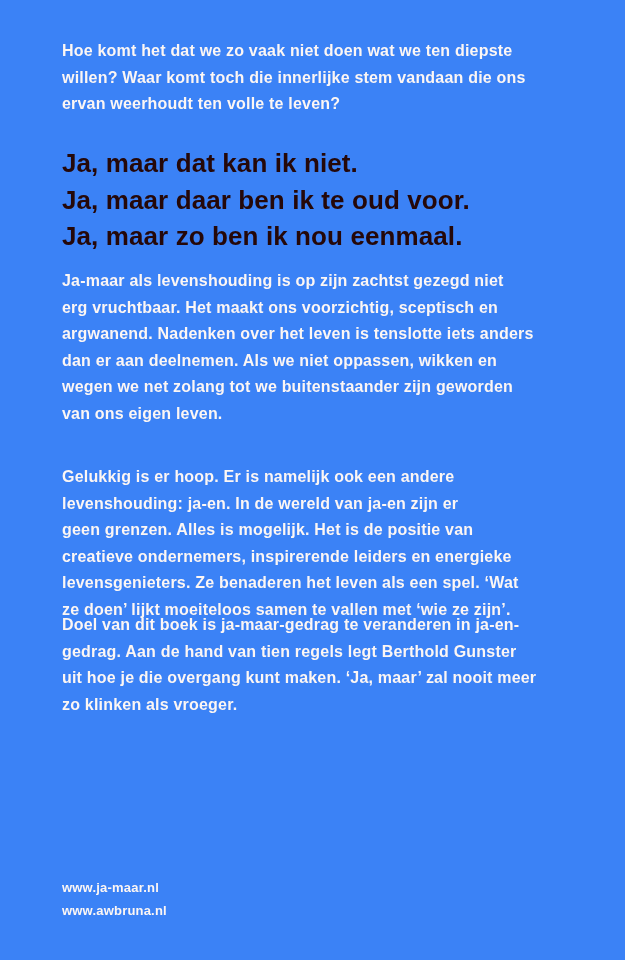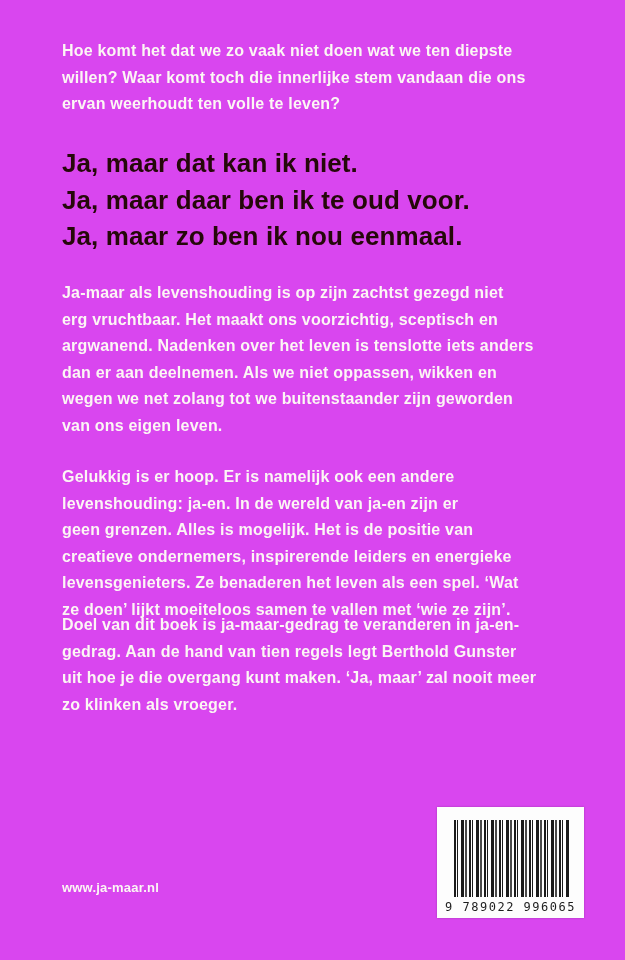--- a/index.html
+++ b/index.html
@@ -26,21 +26,21 @@
     font-size: 16px;
     line-height: 26.5px;
   }
   .intro { top: 38px; }
   .headline {
     top: 145px;
     font-size: 26px;
     line-height: 36.5px;
     letter-spacing: 0.1px;
   }
-  .para2 { top: 280px; }
+  .para2 { top: 268px; }
   .para3 { top: 464px; }
   .para4 { top: 612px; }
   .websites {
     position: absolute;
     left: 62px;
     top: 876px;
     font-size: 13px;
     line-height: 23px;
     letter-spacing: 0.2px;
   }
@@ -81,21 +81,21 @@
     font-weight: normal;
     font-size: 12px;
     letter-spacing: 1.5px;
     color: #1d1d1d;
     white-space: nowrap;
   }
 </style>
 </head>
 <body>
 
-<div class="cover" style="background: #d946ef; color: rgb(252, 246, 244); text-decoration: underline;">
+<div class="cover" style="background: #3b82f6; color: rgb(252, 246, 244); text-decoration: underline;">
 
   <div class="textblock body-text intro">Hoe komt het dat we zo vaak niet doen wat we ten diepste
 willen? Waar komt toch die innerlijke stem vandaan die ons
 ervan weerhoudt ten volle te leven?</div>
 
   <div class="textblock headline" style="color: rgb(37, 8, 9);">Ja, maar dat kan ik niet.
 Ja, maar daar ben ik te oud voor.
 Ja, maar zo ben ik nou eenmaal.</div>
 
   <div class="textblock body-text para2">Ja-maar als levenshouding is op zijn zachtst gezegd niet
@@ -112,20 +112,17 @@
 levensgenieters. Ze benaderen het leven als een spel. ‘Wat
 ze doen’ lijkt moeiteloos samen te vallen met ‘wie ze zijn’.</div>
 
   <div class="textblock body-text para4">Doel van dit boek is ja-maar-gedrag te veranderen in ja-en-
 gedrag. Aan de hand van tien regels legt Berthold Gunster
 uit hoe je die overgang kunt maken. ‘Ja, maar’ zal nooit meer
 zo klinken als vroeger.</div>
 
   <div class="websites">
     <div>www.ja-maar.nl</div>
+    <div>www.awbruna.nl</div>
   </div>
 
-  <div class="barcode-box">
-    <div class="barcode-bars"></div>
-    <div class="barcode-digits">9 789022 996065</div>
-  </div>
 
 </div>
 
 </body></html>

